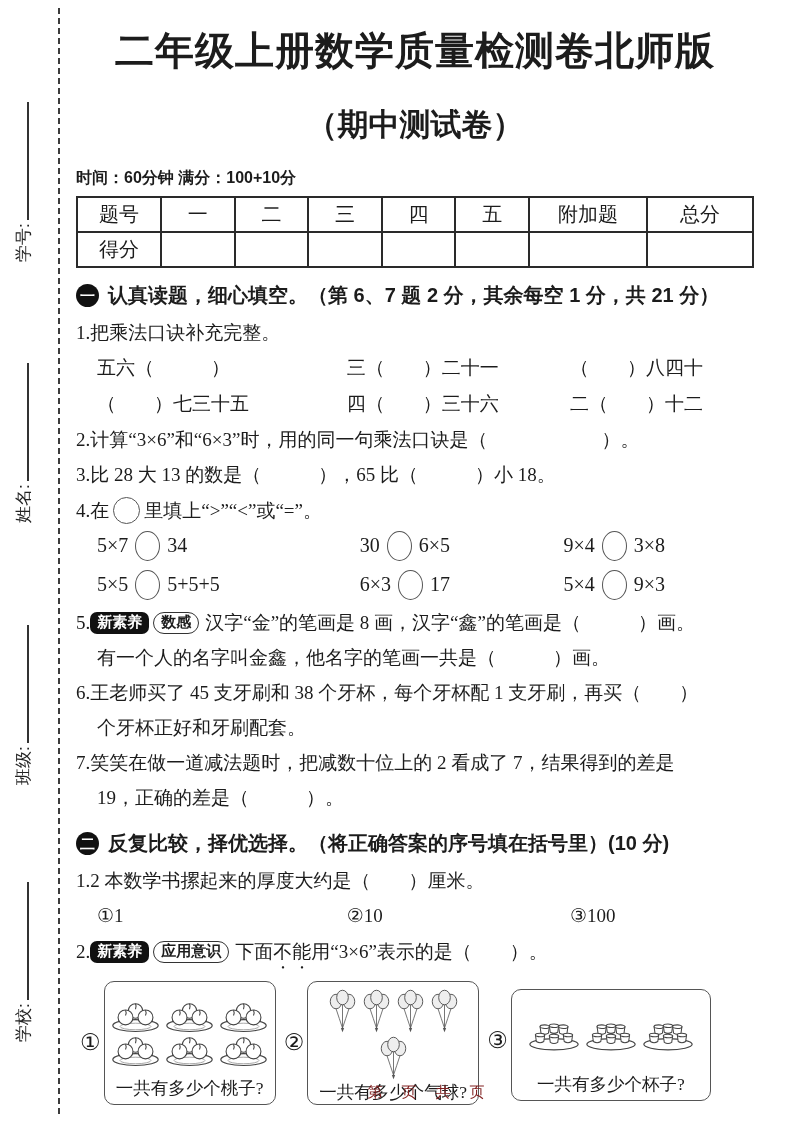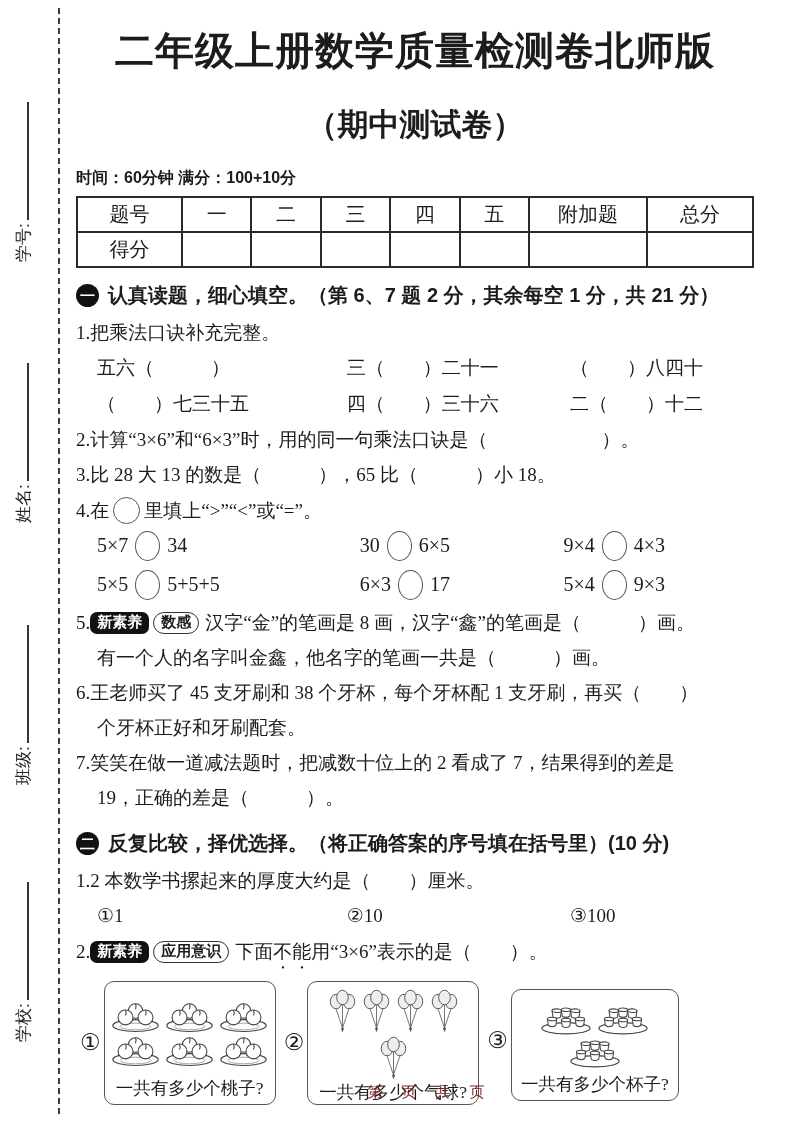--- a/index.html
+++ b/index.html
@@ -43,21 +43,21 @@
     text-align: left; font-family: "Liberation Sans", sans-serif;
     font-weight: bold; font-size: 16px; margin-top: 22px; margin-bottom: 7px;
     padding-right: 2px;
   }
   
   table.score { width: 100%; border-collapse: collapse; table-layout: fixed; }
   table.score td {
     border: 2px solid #2a2a2a; text-align: center; height: 35px;
     font-family: "Liberation Sans", sans-serif; font-size: 20px;
   }
-  table.score td.c0 { width: 105px; margin-top: 13px; }
+  table.score td.c0 { width: 84px; margin-top: 13px; }
   table.score td.c6 { width: 118px; }
   table.score td.c7 { width: 106px; }
   
   .sec-header {
     display: flex; align-items: center; gap: 9px;
     font-family: "Liberation Sans", sans-serif; font-weight: bold; font-size: 20px;
     margin-top: 14px; margin-bottom: 6px;
   }
   .sec-badge {
     flex: 0 0 auto; width: 23px; height: 23px; border-radius: 50%;
@@ -102,21 +102,21 @@
   }
   
   .choices { display: flex; align-items: flex-start; gap: 8px; margin-top: 8px; padding-left: 4px; }
   .choice { display: flex; align-items: center; gap: 3px; }
   .choice-marker { font-size: 23px; line-height: 1; }
   .choice-box {
     border: 1.7px solid #555; border-radius: 10px;
     width: 172px; height: 124px;
     display: flex; flex-direction: column; padding: 7px 5px 5px;
   }
-  .choice:nth-child(3) .choice-box { height: 112px; width: 168px; margin-top: 8px; }
+  .choice:nth-child(3) .choice-box { height: 112px; width: 200px; margin-top: 8px; }
   .icon-row {
     flex: 1; display: flex; flex-wrap: wrap;
     justify-content: center; align-content: center; gap: 1px 5px;
   }
   .box-caption { text-align: center; font-size: 17.5px; line-height: 1.2; }
   
   .footer {
     position: absolute; bottom: 20px; left: 88px; width: 678px;
     text-align: center; font-family: "Liberation Sans", sans-serif;
     font-size: 15px; letter-spacing: 2px; color: #7f1d1d;
@@ -202,21 +202,21 @@
           <span>34</span>
         </span>
       <span class="cmp-item">
           <span>30</span>
           <span class="cmp-circle"></span>
           <span>6×5</span>
         </span>
       <span class="cmp-item">
           <span>9×4</span>
           <span class="cmp-circle"></span>
-          <span>4×3</span>
+          <span>3×8</span>
         </span>
       <span class="cmp-item">
           <span>5×5</span>
           <span class="cmp-circle"></span>
           <span>5+5+5</span>
         </span>
       <span class="cmp-item">
           <span>6×3</span>
           <span class="cmp-circle"></span>
           <span>17</span>

